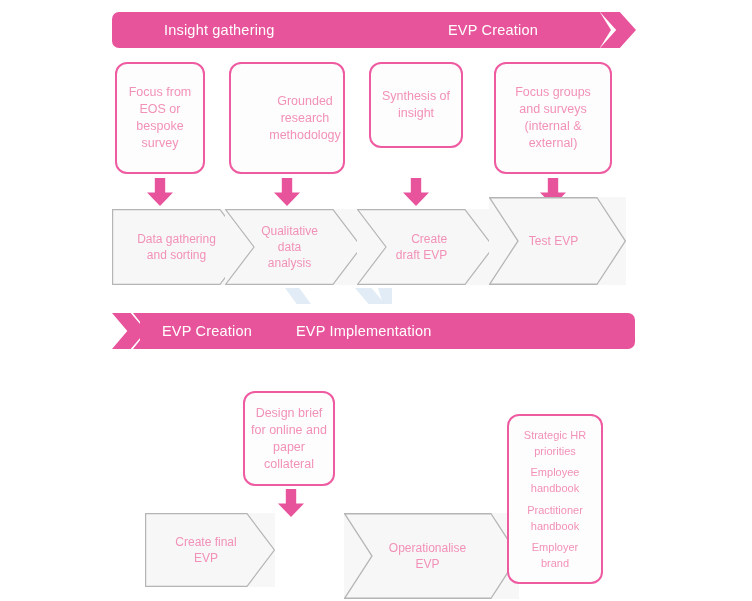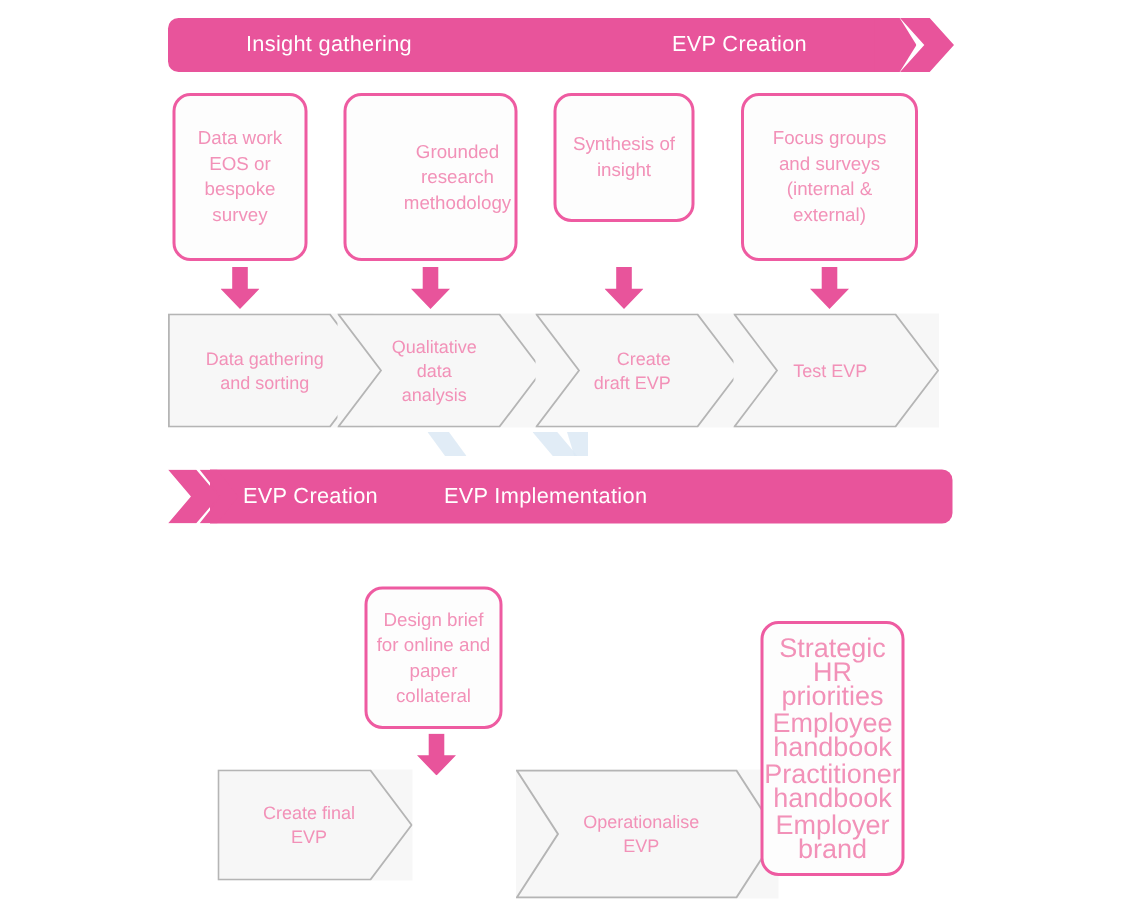--- a/index.html
+++ b/index.html
@@ -129,21 +129,21 @@
     border: 2px solid #ee5ba1;
     border-radius: 12px;
     background: #fdfdfd;
     box-sizing: border-box;
     display: flex;
     flex-direction: column;
     align-items: center;
     justify-content: space-evenly;
     text-align: center;
     color: #f291b8;
-    font-size: 18px;
+    font-size: 11px;
     line-height: 16px;
     padding: 6px 4px;
   }
   .hr-item { white-space: pre-line; }
 
   
   .down-arrow {
     position: absolute;
     width: 26px;
     height: 28px;
@@ -176,21 +176,21 @@
   }
   .chev-shape {
     position: absolute;
     inset: 0;
   }
   .chev-shape svg { display: block; width: 100%; height: 100%; }
 
   .c1 { left: 112px; top: 209px; width: 137px; height: 76px; }
   .c2 { left: 225px; top: 209px; width: 137px; height: 76px; }
   .c3 { left: 357px; top: 209px; width: 137px; height: 76px; text-align: right; }
-  .c4 { left: 489px; top: 209px; width: 137px; height: 76px; }
+  .c4 { left: 489px; top: 197px; width: 137px; height: 88px; }
 
   .d1 { left: 145px; top: 513px; width: 130px; height: 74px; }
   .d2 { left: 240px; top: 513px; width: 150px; height: 74px; }
   .d3 { left: 344px; top: 513px; width: 175px; height: 86px; }
 
   
   .wm {
     position: absolute;
     background: #dce9f5;
     opacity: 0.85;
@@ -213,21 +213,21 @@
 
 <div class="canvas">
 
   <div class="banner banner-1"></div>
   <div class="banner-1-head"></div>
   <div class="banner-1-chev"></div>
   <div class="banner-label b1-l1">Insight gathering</div>
   <div class="banner-label b1-l2">EVP Creation</div>
 
   <div class="src-box sb1">
-    <span class="hr-item">Data work
+    <span class="hr-item">Focus from
 EOS or
 bespoke
 survey</span>
   </div>
   <div class="src-box sb2">
     <span class="hr-item">Grounded
 research
 methodology</span>
   </div>
   <div class="src-box sb3">

